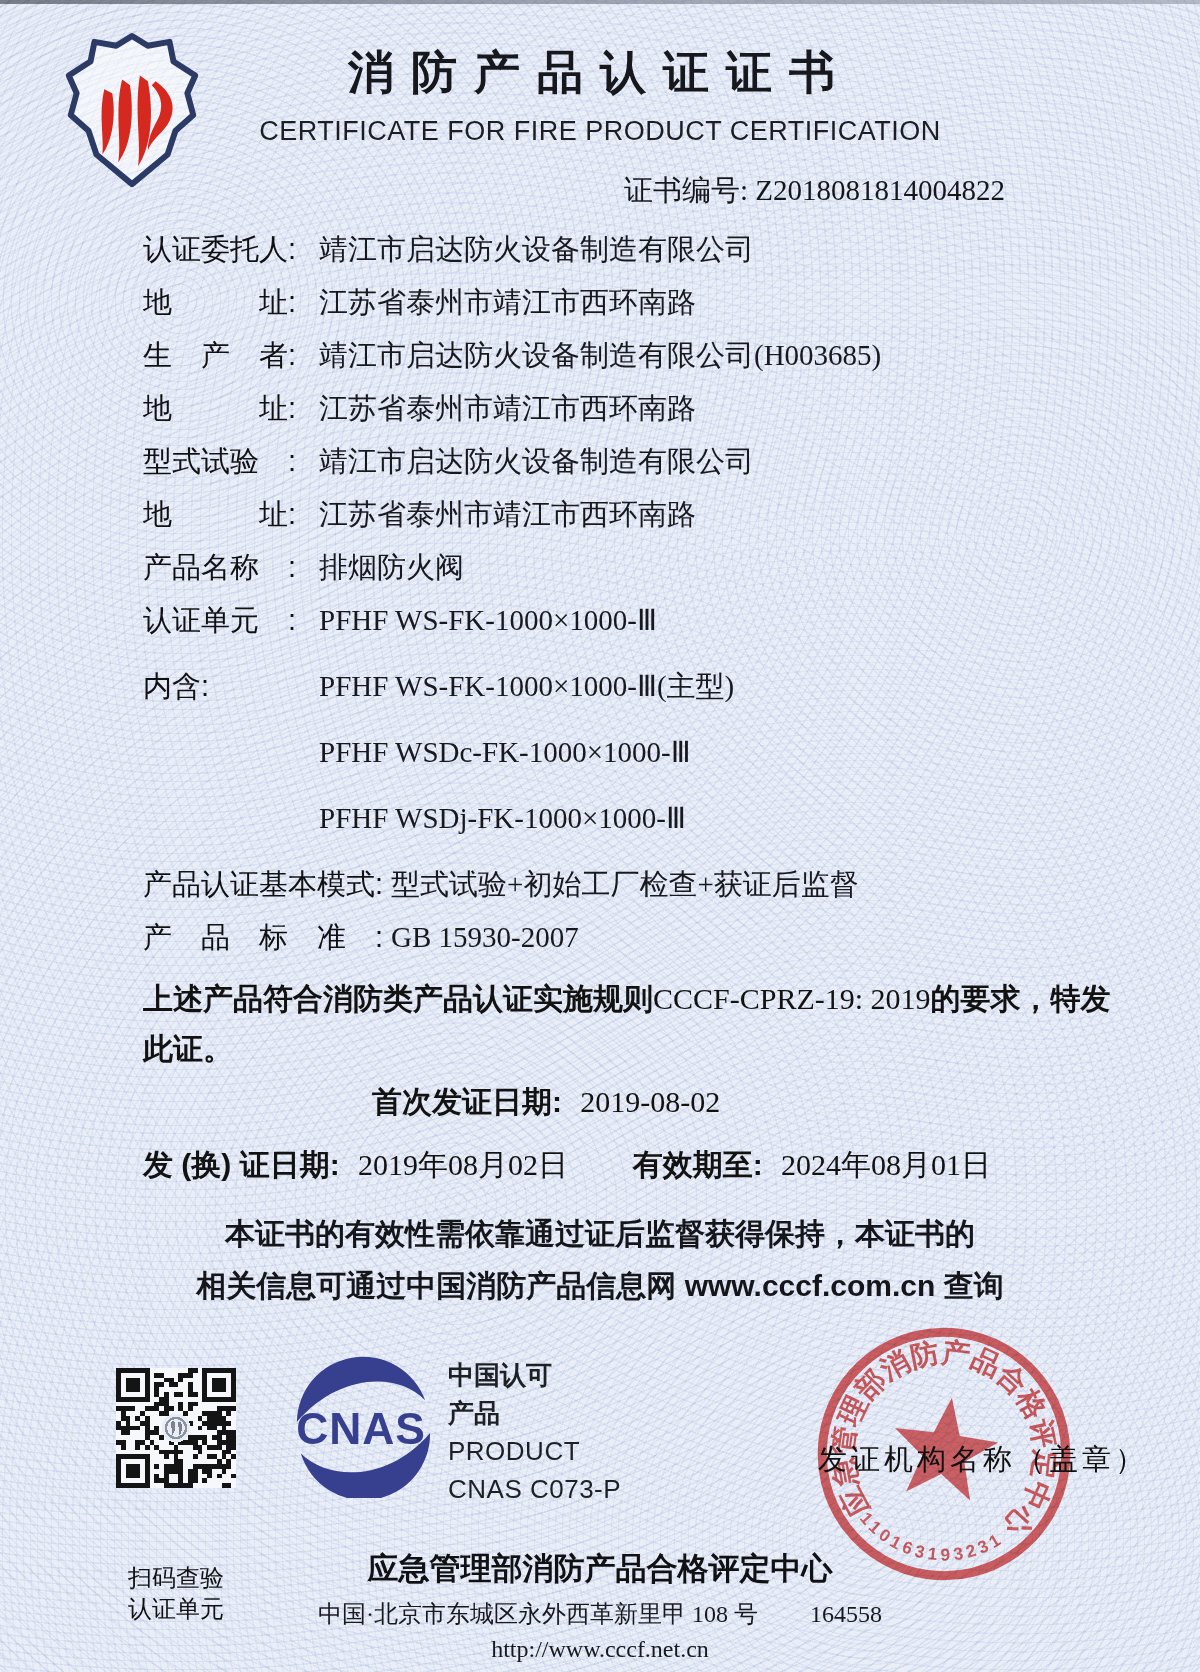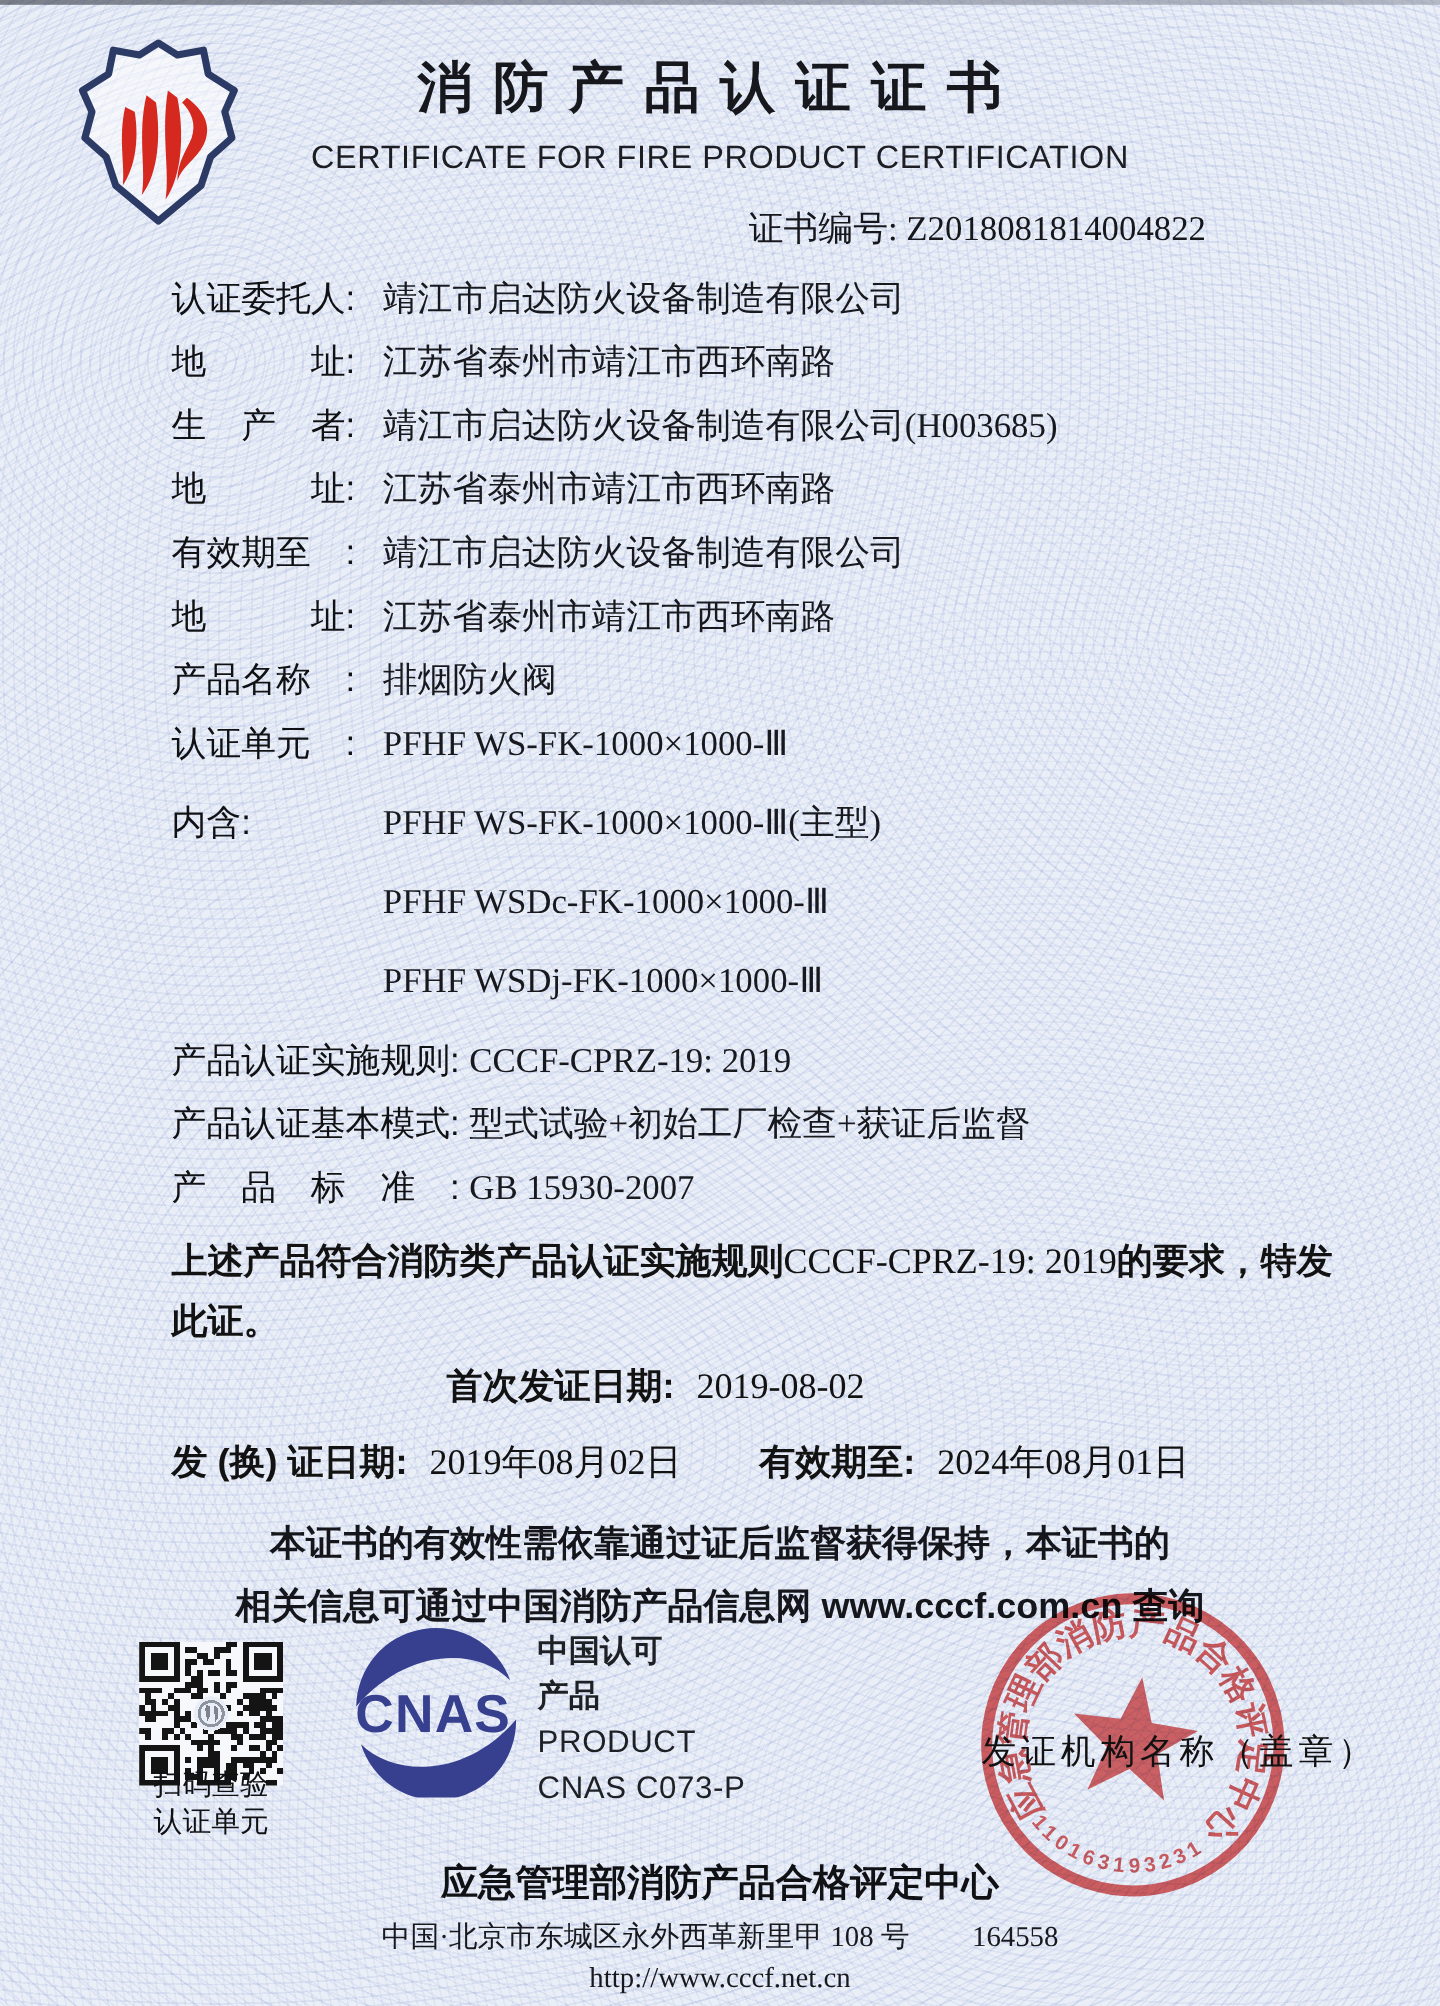--- a/index.html
+++ b/index.html
@@ -29,21 +29,21 @@
   .stmt{padding-left:143px;font-size:30px;line-height:50px;margin-top:6px;font-weight:bold;white-space:nowrap;}
   .stmt .code{font-family:"Liberation Serif",serif;font-weight:normal;}
   .first-issue{margin-top:8px;padding-left:372px;font-size:30px;}
   .issue-row{margin-top:22px;padding-left:143px;font-size:30px;white-space:nowrap;}
   .blbl{font-weight:bold;}
   .bval{font-family:"Liberation Serif",serif;margin-left:10px;}
   .sp{display:inline-block;width:48px;}
   .notice{margin-top:22px;text-align:center;font-size:30px;font-weight:600;line-height:52px;color:#14161b;}
   
   .qr{position:absolute;left:116px;top:1368px;width:120px;height:120px;}
-  .qr-caption{position:absolute;left:128px;top:1472px;font-size:24px;font-weight:500;line-height:31px;color:#101114;}
+  .qr-caption{position:absolute;left:128px;top:1562px;font-size:24px;font-weight:500;line-height:31px;color:#101114;}
   .cnas{position:absolute;left:287px;top:1350px;width:148px;height:148px;}
   .acc{position:absolute;left:448px;top:1356px;font-size:26px;line-height:38px;color:#1d2025;font-weight:600;}
   .acc .en{font-weight:500;letter-spacing:.5px;}
   .stamp{position:absolute;left:806px;top:1316px;width:276px;height:276px;transform:rotate(8deg);mix-blend-mode:multiply;opacity:.93;}
   .stamp-overlay{position:absolute;left:818px;top:1440px;font-size:29px;letter-spacing:4px;font-family:"Liberation Serif",serif;color:#111;white-space:nowrap;}
   .org{position:absolute;left:0;width:1200px;top:1548px;text-align:center;font-size:31px;font-weight:bold;color:#101114;}
   .addr{position:absolute;left:0;width:1200px;top:1598px;text-align:center;font-size:24px;font-family:"Liberation Serif",serif;color:#17191f;}
   .addr .pc{margin-left:52px;}
   .site{position:absolute;left:0;width:1200px;top:1636px;text-align:center;font-size:24px;font-family:"Liberation Serif",serif;color:#17191f;}
 </style>
@@ -70,28 +70,27 @@
 
   <div class="certno">
     <span>证书编号: </span><span>Z2018081814004822</span>
   </div>
 
   <div class="fields">
     <div class="row"><span class="lbl">认证委托人:</span><span class="val">靖江市启达防火设备制造有限公司</span></div>
     <div class="row"><span class="lbl">地　　　址:</span><span class="val">江苏省泰州市靖江市西环南路</span></div>
     <div class="row"><span class="lbl">生　产　者:</span><span class="val">靖江市启达防火设备制造有限公司(H003685)</span></div>
     <div class="row"><span class="lbl">地　　　址:</span><span class="val">江苏省泰州市靖江市西环南路</span></div>
-    <div class="row"><span class="lbl">有效期至　:</span><span class="val">靖江市启达防火设备制造有限公司</span></div>
+    <div class="row"><span class="lbl">型式试验　:</span><span class="val">靖江市启达防火设备制造有限公司</span></div>
     <div class="row"><span class="lbl">地　　　址:</span><span class="val">江苏省泰州市靖江市西环南路</span></div>
     <div class="row"><span class="lbl">产品名称　:</span><span class="val">排烟防火阀</span></div>
     <div class="row gap-lg"><span class="lbl">认证单元　:</span><span class="val">PFHF WS-FK-1000×1000-Ⅲ</span></div>
     <div class="row gap-lg"><span class="lbl r">内含:</span><span class="val">PFHF WS-FK-1000×1000-Ⅲ(主型)</span></div>
     <div class="row gap-lg"><span class="lbl"></span><span class="val">PFHF WSDc-FK-1000×1000-Ⅲ</span></div>
     <div class="row gap-lg"><span class="lbl"></span><span class="val">PFHF WSDj-FK-1000×1000-Ⅲ</span></div>
-    <div class="row"><span class="lbl auto">产品认证实施规则:</span><span class="val">CCCF-CPRZ-19: 2019</span></div>
     <div class="row"><span class="lbl auto">产品认证基本模式:</span><span class="val">型式试验+初始工厂检查+获证后监督</span></div>
     <div class="row"><span class="lbl auto">产　品　标　准　:</span><span class="val">GB 15930-2007</span></div>
   </div>
 
   <div class="stmt">
     <span>上述产品符合消防类产品认证实施规则</span><span class="code">CCCF-CPRZ-19: 2019</span><span>的要求，特发</span><br>
     <span>此证。</span>
   </div>
 
   <div class="first-issue">

